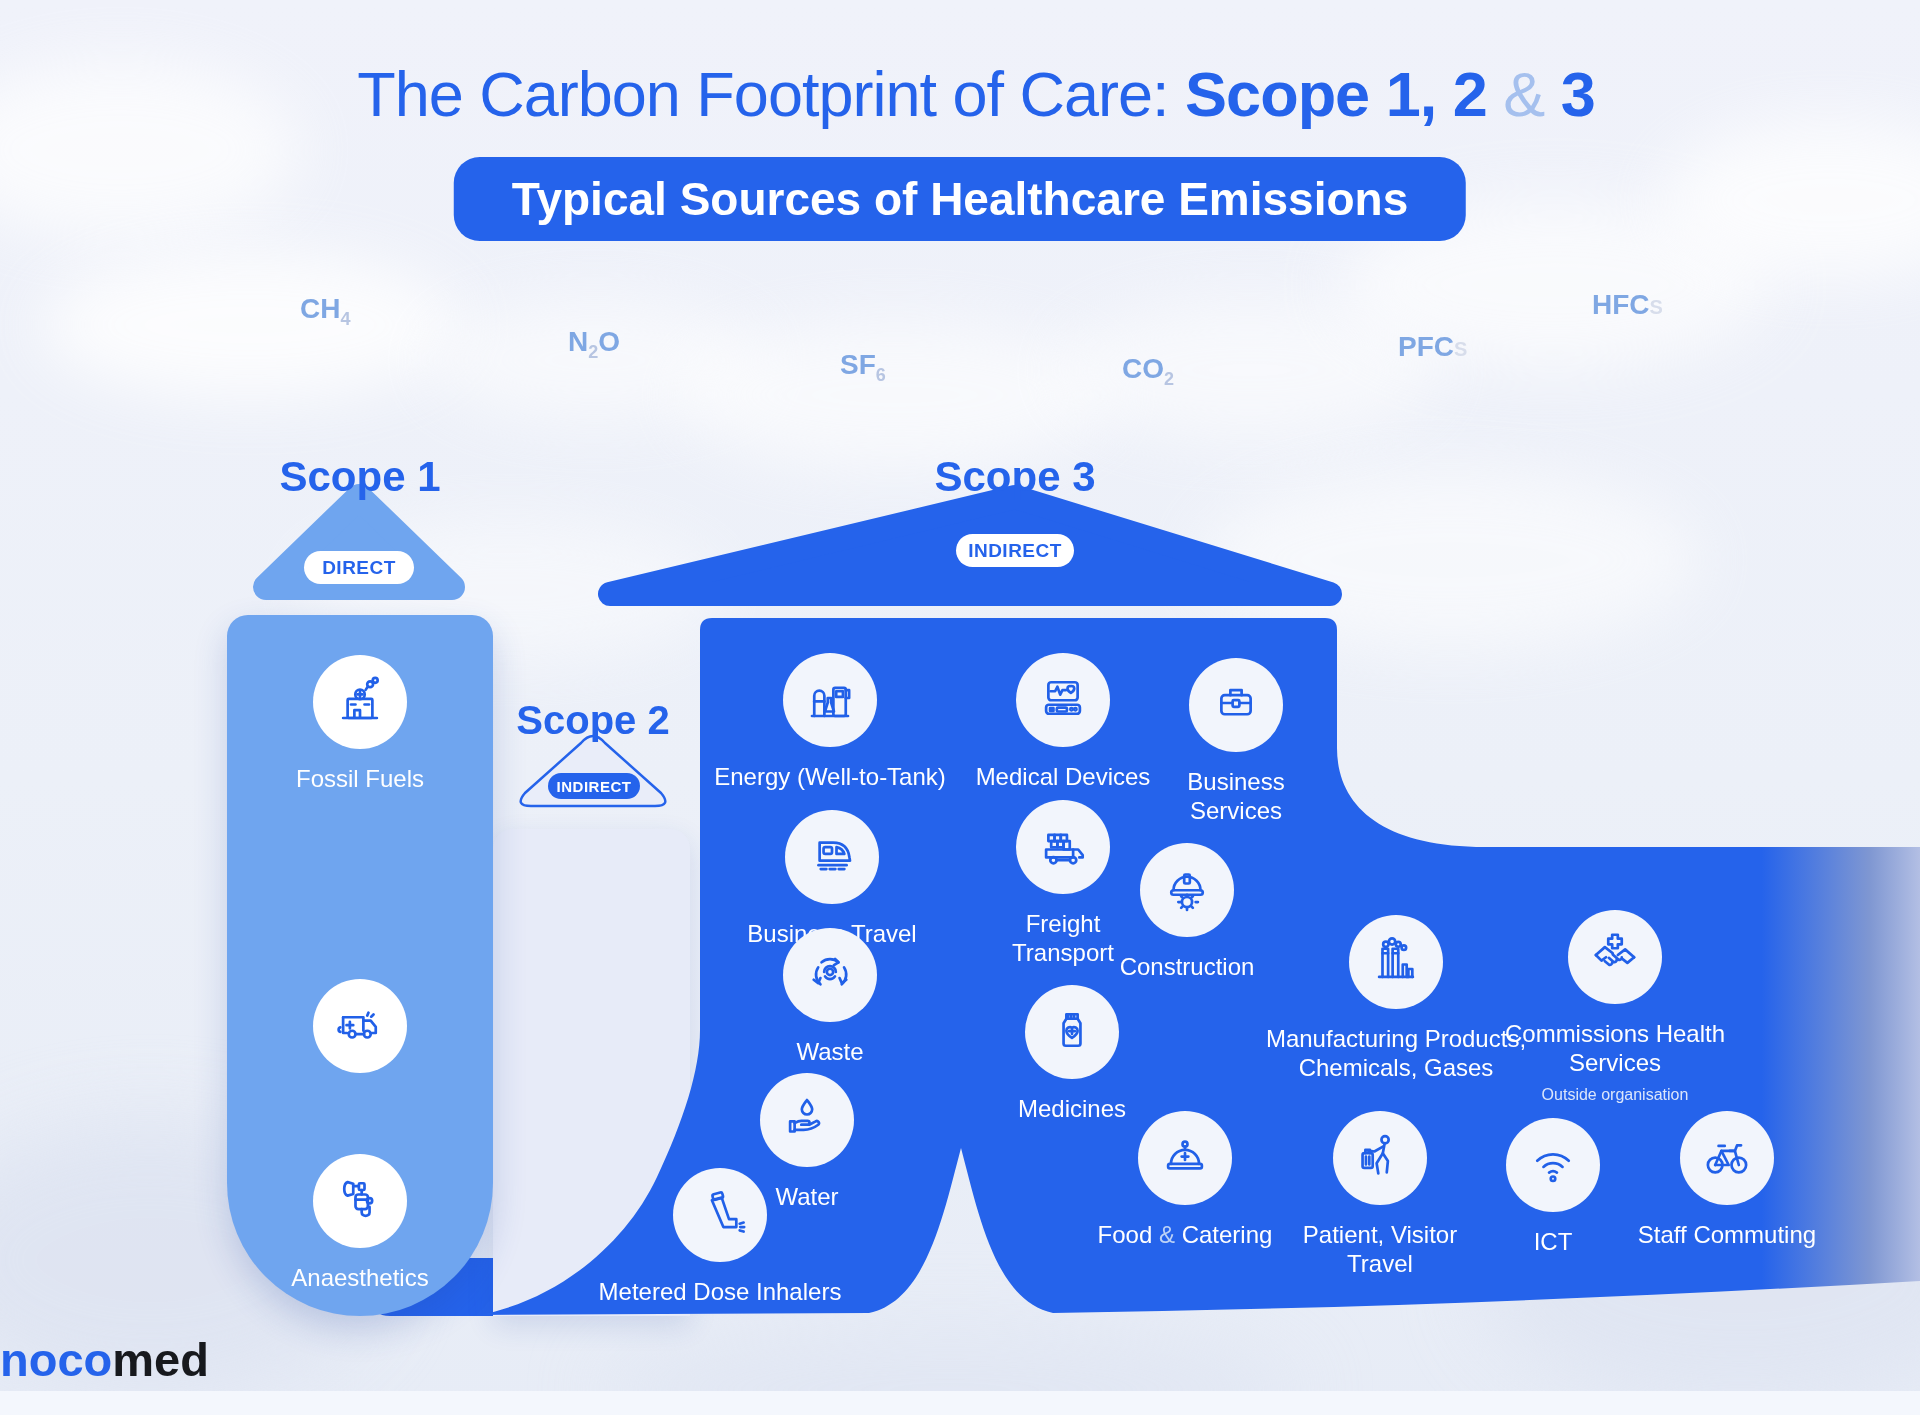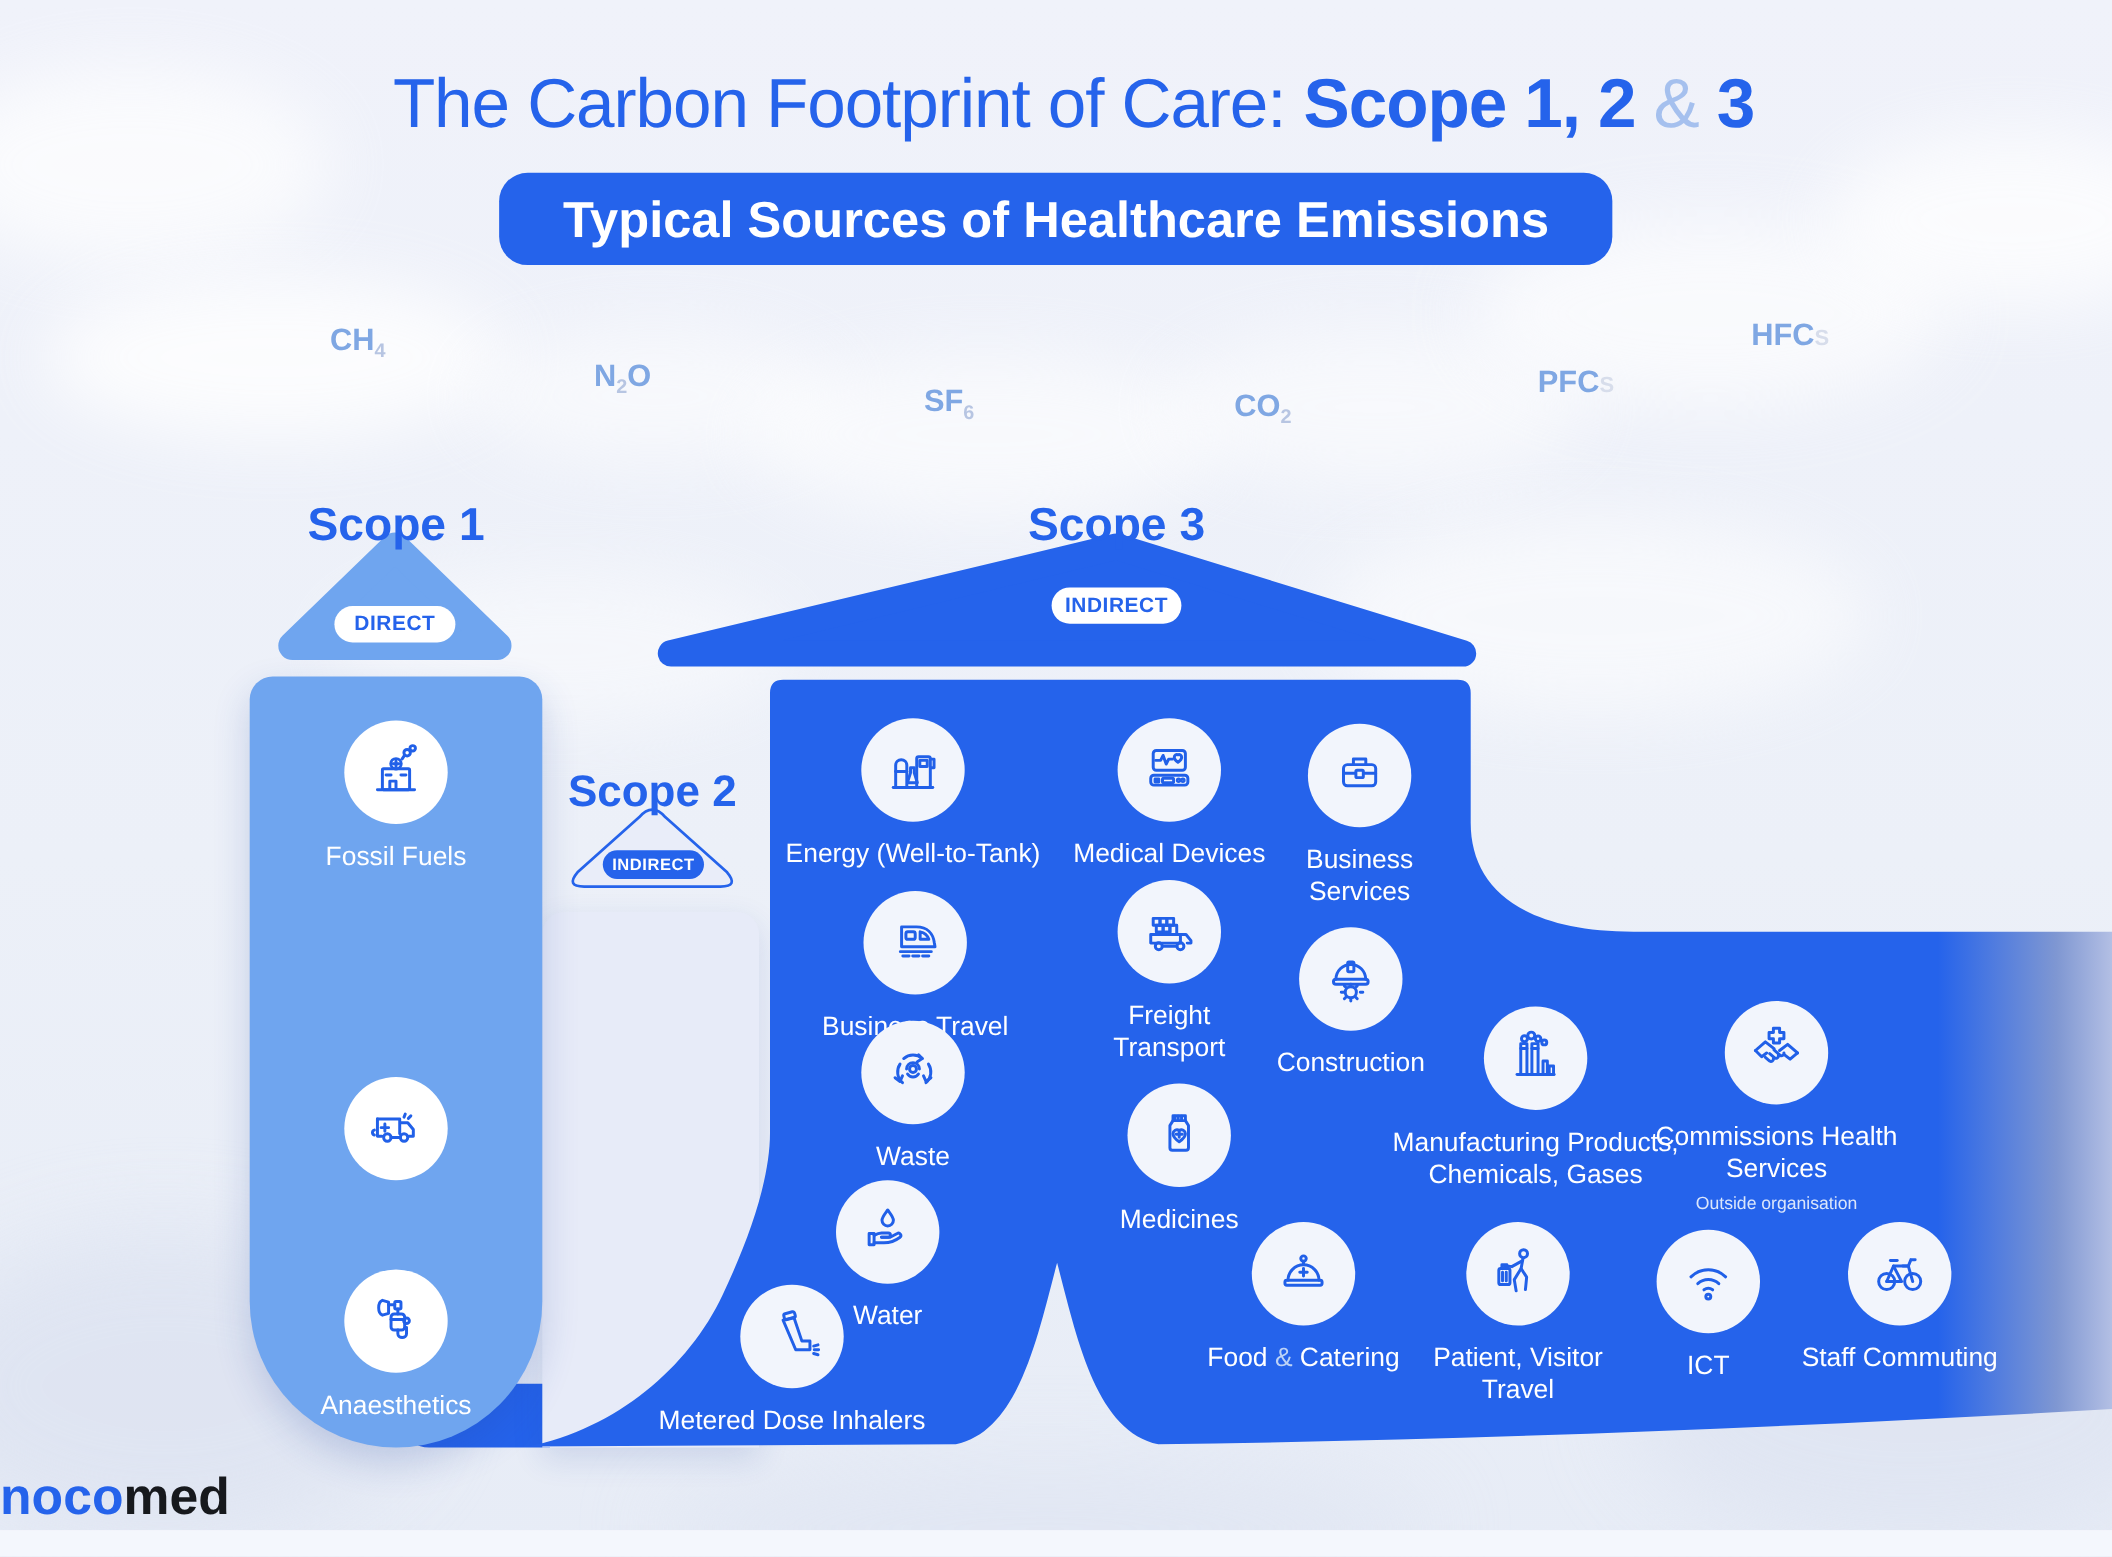--- a/index.html
+++ b/index.html
@@ -67,21 +67,21 @@
   <div class="cloud lav" style="left:-80px;top:1120px;width:460px;height:280px;opacity:.8"></div>
   <div class="cloud lav" style="left:1480px;top:1150px;width:520px;height:260px;opacity:.7"></div>
   <div class="cloud lav" style="left:600px;top:1330px;width:700px;height:120px;opacity:.6"></div>
 
   <div class="title">
     <span class="t-reg">The Carbon Footprint of Care: </span><span class="t-bold">Scope 1, 2 </span><span class="t-amp">&amp; </span><span class="t-bold">3</span>
   </div>
   <div class="subtitle">Typical Sources of Healthcare Emissions</div>
 
   <div class="gas" style="left:300px;top:262px"><span>CH</span><sub>4</sub></div>
-  <div class="gas" style="left:540px;top:295px"><span>N</span><sub>2</sub><span>O</span></div>
+  <div class="gas" style="left:568px;top:295px"><span>N</span><sub>2</sub><span>O</span></div>
   <div class="gas" style="left:840px;top:318px"><span>SF</span><sub>6</sub></div>
   <div class="gas" style="left:1122px;top:322px"><span>CO</span><sub>2</sub></div>
   <div class="gas" style="left:1398px;top:300px"><span>PFC</span><span class="light-s">S</span></div>
   <div class="gas" style="left:1592px;top:258px"><span>HFC</span><span class="light-s">S</span></div>
 
   <svg class="shape">
     <path d="M372 1258 H500 V1316 H390 Q372 1316 372 1298 Z" fill="#2563eb"></path>
   </svg>
 
   <div class="scope2-col"></div>
@@ -231,21 +231,21 @@
             <rect x="11" y="15" width="5.5" height="5.5"></rect>
             <rect x="16.5" y="15" width="5.5" height="5.5"></rect>
             <rect x="22" y="15" width="5.5" height="5.5"></rect>
             <rect x="13.5" y="20.5" width="5.5" height="5.5"></rect>
             <rect x="19" y="20.5" width="5.5" height="5.5"></rect>
             <rect x="24.5" y="20.5" width="5.5" height="7.5"></rect>
           </svg></span>
       </div>
     <div class="label">Freight Transport</div>
   </div>
-  <div class="item" style="left:1118px;top:843px;width:220px">
+  <div class="item" style="left:1077px;top:843px;width:220px">
     <div class="circle">
         <span><svg class="ic" viewBox="0 0 48 48">
             <path d="M12 26a12 12 0 0 1 24 0"></path>
             <rect x="10" y="26" width="28" height="4" rx="2"></rect>
             <rect x="21.5" y="12" width="5" height="8" rx="1"></rect>
             <circle cx="24" cy="36.5" r="4.5"></circle>
             <path d="M24 30.8v-0.8M24 42v1.5M18.3 36.5h-2M31.7 36.5h2M20 32.5l-1.2-1.2M28 40.5l1.2 1.2M28 32.5l1.2-1.2M20 40.5l-1.2 1.2"></path>
           </svg></span>
       </div>
     <div class="label">Construction</div>

